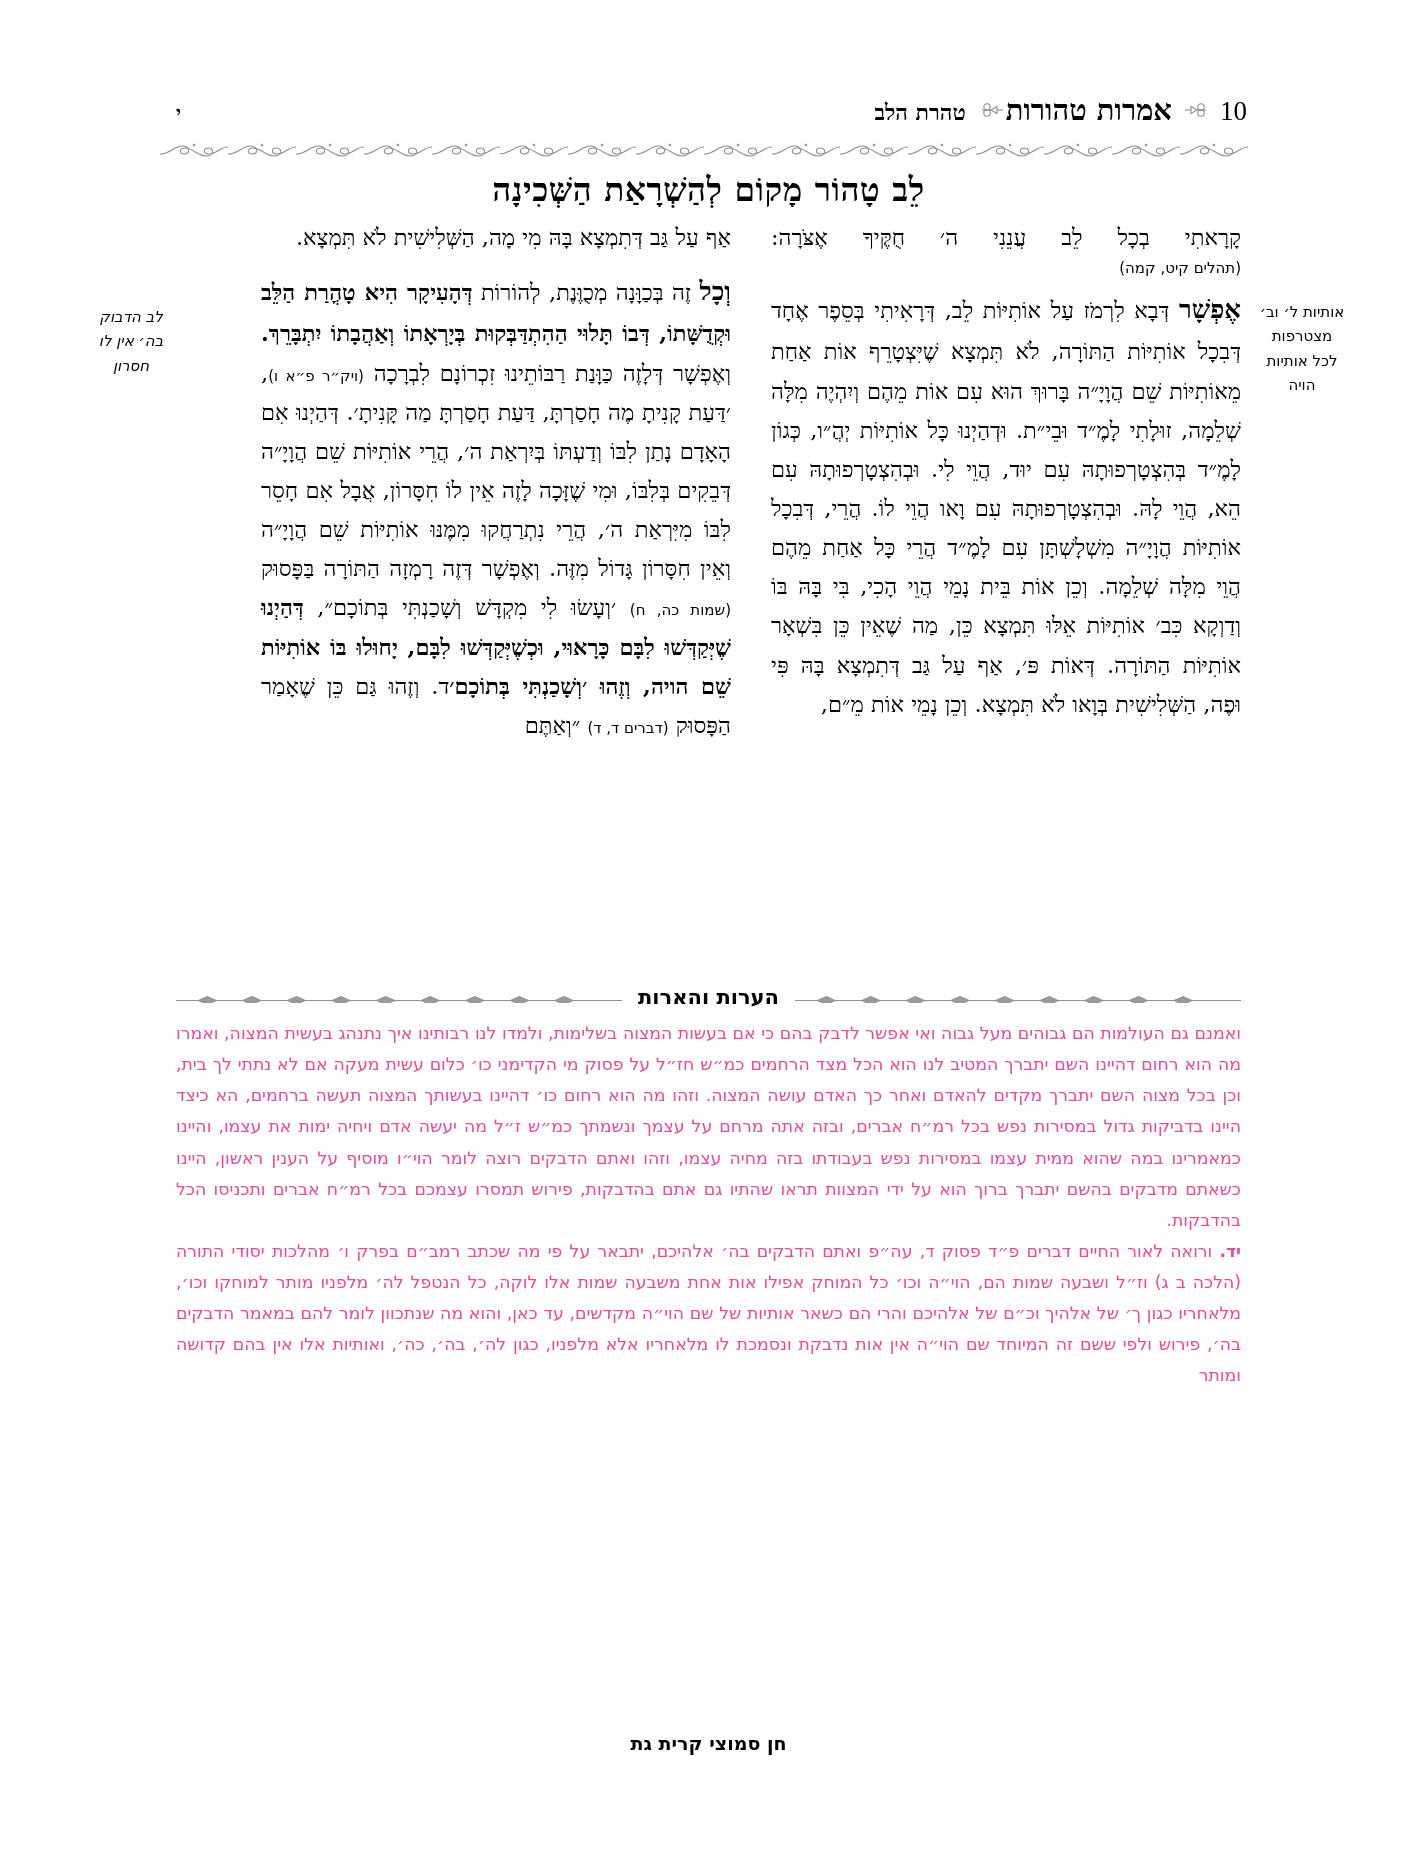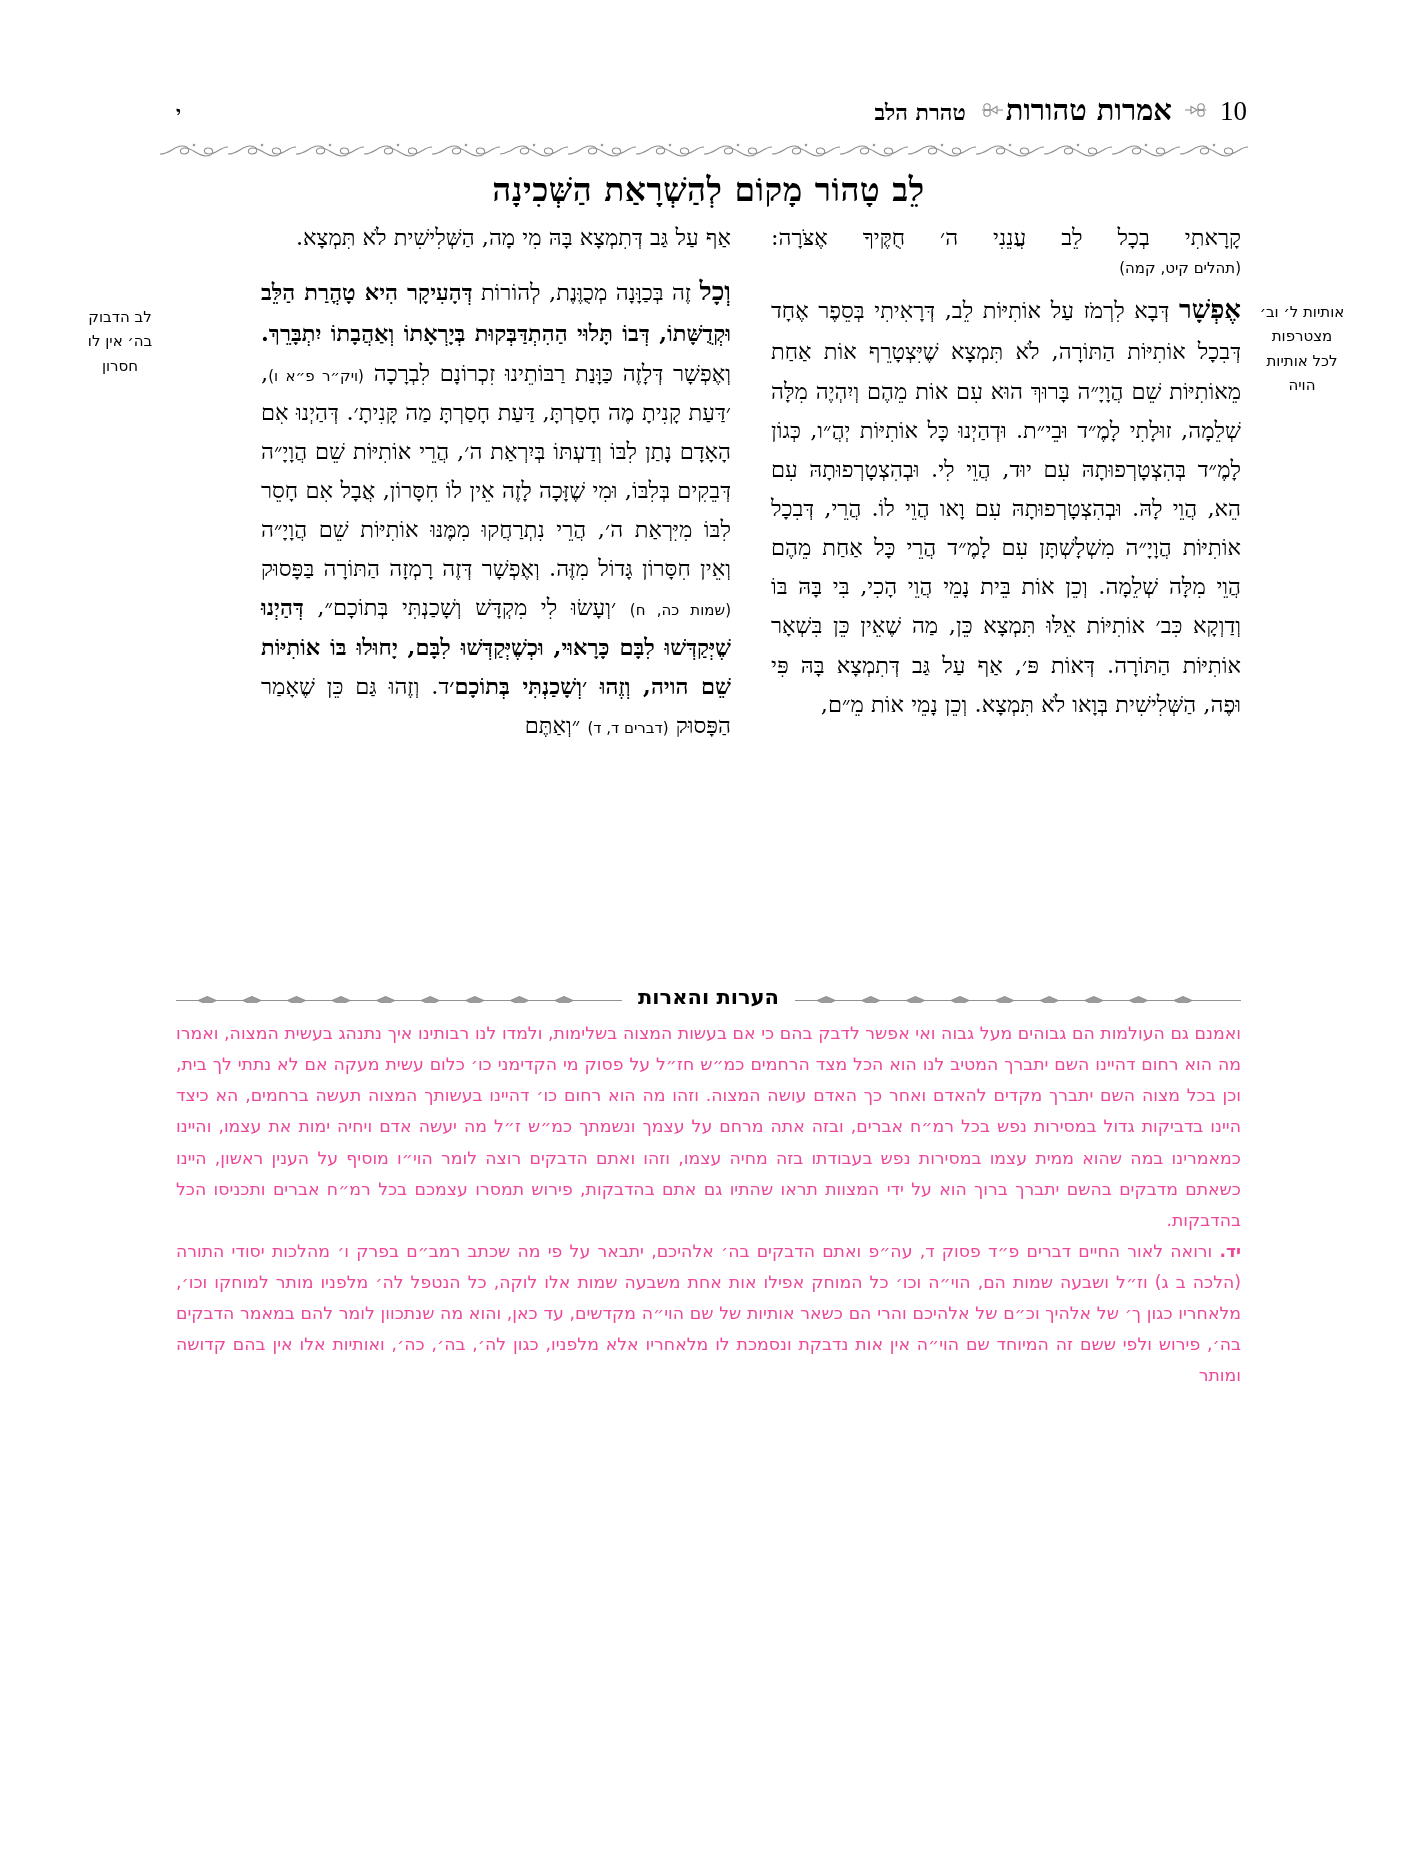--- a/index.html
+++ b/index.html
@@ -158,21 +158,22 @@
     text-align: center;
     color: #000;
   }
   .margin-note.right-side {
     top: 300px;
     right: 72px;
     margin-left: 7px;
   }
   .margin-note.left-side {
     top: 305px;
-    left: 77px;
+    left: 88px;
+    font-style: italic;
   }
 
   
   .notes-header {
     position: absolute;
     top: 980px;
     left: 176px;
     right: 176px;
     height: 34px;
     display: flex;
@@ -353,14 +354,15 @@
   </div>
 
   <div class="notes-body">
     <p>ואמנם גם העולמות הם גבוהים מעל גבוה ואי אפשר לדבק בהם כי אם בעשות המצוה בשלימות, ולמדו לנו רבותינו איך נתנהג בעשית המצוה, ואמרו מה הוא רחום דהיינו השם יתברך המטיב לנו הוא הכל מצד הרחמים כמ״ש חז״ל על פסוק מי הקדימני כו׳ כלום עשית מעקה אם לא נתתי לך בית, וכן בכל מצוה השם יתברך מקדים להאדם ואחר כך האדם עושה המצוה. וזהו מה הוא רחום כו׳ דהיינו בעשותך המצוה תעשה ברחמים, הא כיצד היינו בדביקות גדול במסירות נפש בכל רמ״ח אברים, ובזה אתה מרחם על עצמך ונשמתך כמ״ש ז״ל מה יעשה אדם ויחיה ימות את עצמו, והיינו כמאמרינו במה שהוא ממית עצמו במסירות נפש בעבודתו בזה מחיה עצמו, וזהו ואתם הדבקים רוצה לומר הוי״ו מוסיף על הענין ראשון, היינו כשאתם מדבקים בהשם יתברך ברוך הוא על ידי המצוות תראו שהתיו גם אתם בהדבקות, פירוש תמסרו עצמכם בכל רמ״ח אברים ותכניסו הכל בהדבקות.</p>
     <p>
       <span class="note-marker">יד.</span>
       <span>ורואה לאור החיים דברים פ״ד פסוק ד, עה״פ ואתם הדבקים בה׳ אלהיכם, יתבאר על פי מה שכתב רמב״ם בפרק ו׳ מהלכות יסודי התורה (הלכה ב ג) וז״ל ושבעה שמות הם, הוי״ה וכו׳ כל המוחק אפילו אות אחת משבעה שמות אלו לוקה, כל הנטפל לה׳ מלפניו מותר למוחקו וכו׳, מלאחריו כגון ך׳ של אלהיך וכ״ם של אלהיכם והרי הם כשאר אותיות של שם הוי״ה מקדשים, עד כאן, והוא מה שנתכוון לומר להם במאמר הדבקים בה׳, פירוש ולפי ששם זה המיוחד שם הוי״ה אין אות נדבקת ונסמכת לו מלאחריו אלא מלפניו, כגון לה׳, בה׳, כה׳, ואותיות אלו אין בהם קדושה ומותר</span>
     </p>
   </div>
 
+  <div class="footer">חן סמוצי קרית גת</div>
 
 </div>
 
 </body></html>

